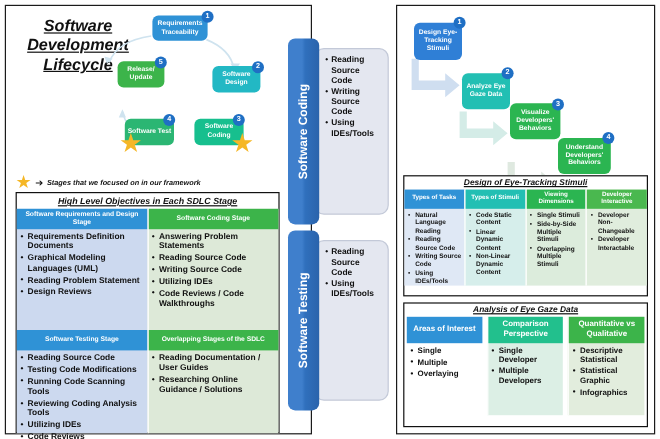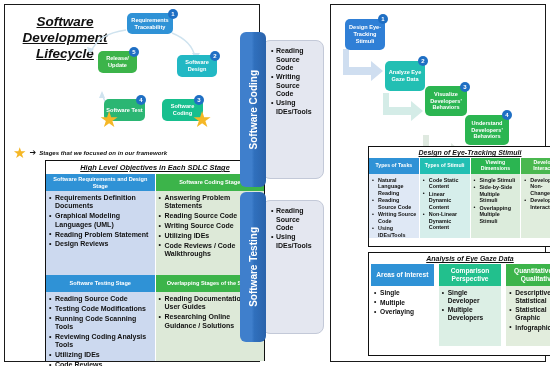--- a/index.html
+++ b/index.html
@@ -77,21 +77,20 @@
   #note-row .note-arrow { color: #111; font-size: 8px; }
   #note-row .note-text {
     font-size: 6.1px; font-style: italic; font-weight: bold; color: #111;
   }
 
   
   .tbl {
     position: absolute;
     border: 1.3px solid #111;
     background: #fff;
-    margin-left: 32px;
   }
   .tbl-cap {
     text-align: center;
     font-style: italic;
     font-weight: bold;
     text-decoration: underline;
     color: #111;
     padding: 2px 0 2px;
   }
   .tbl-grid { display: flex; }

